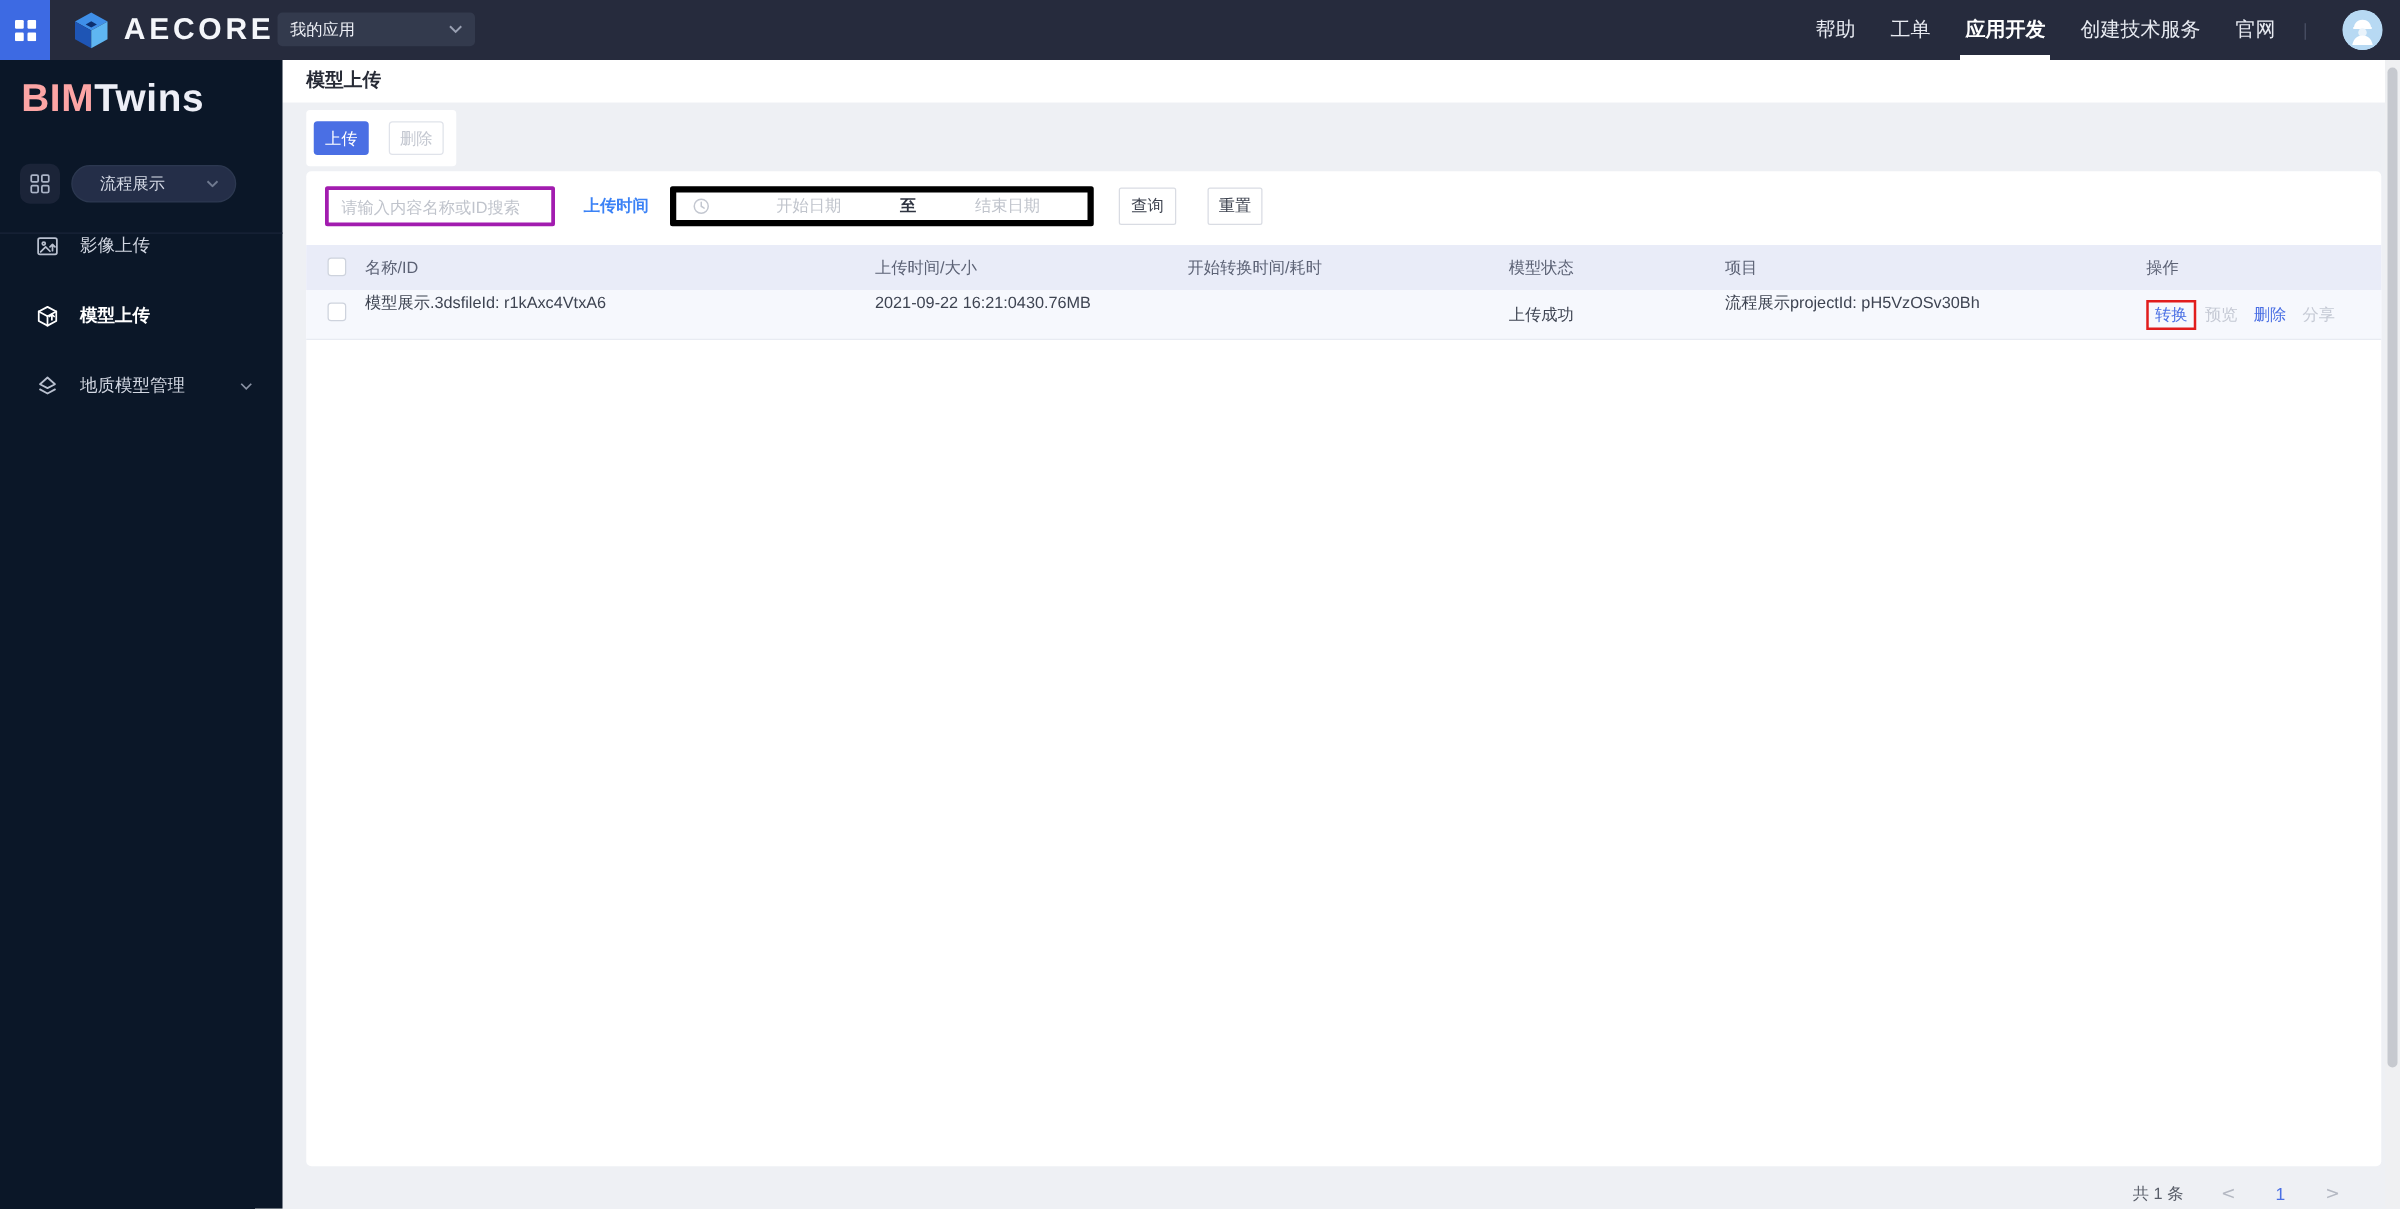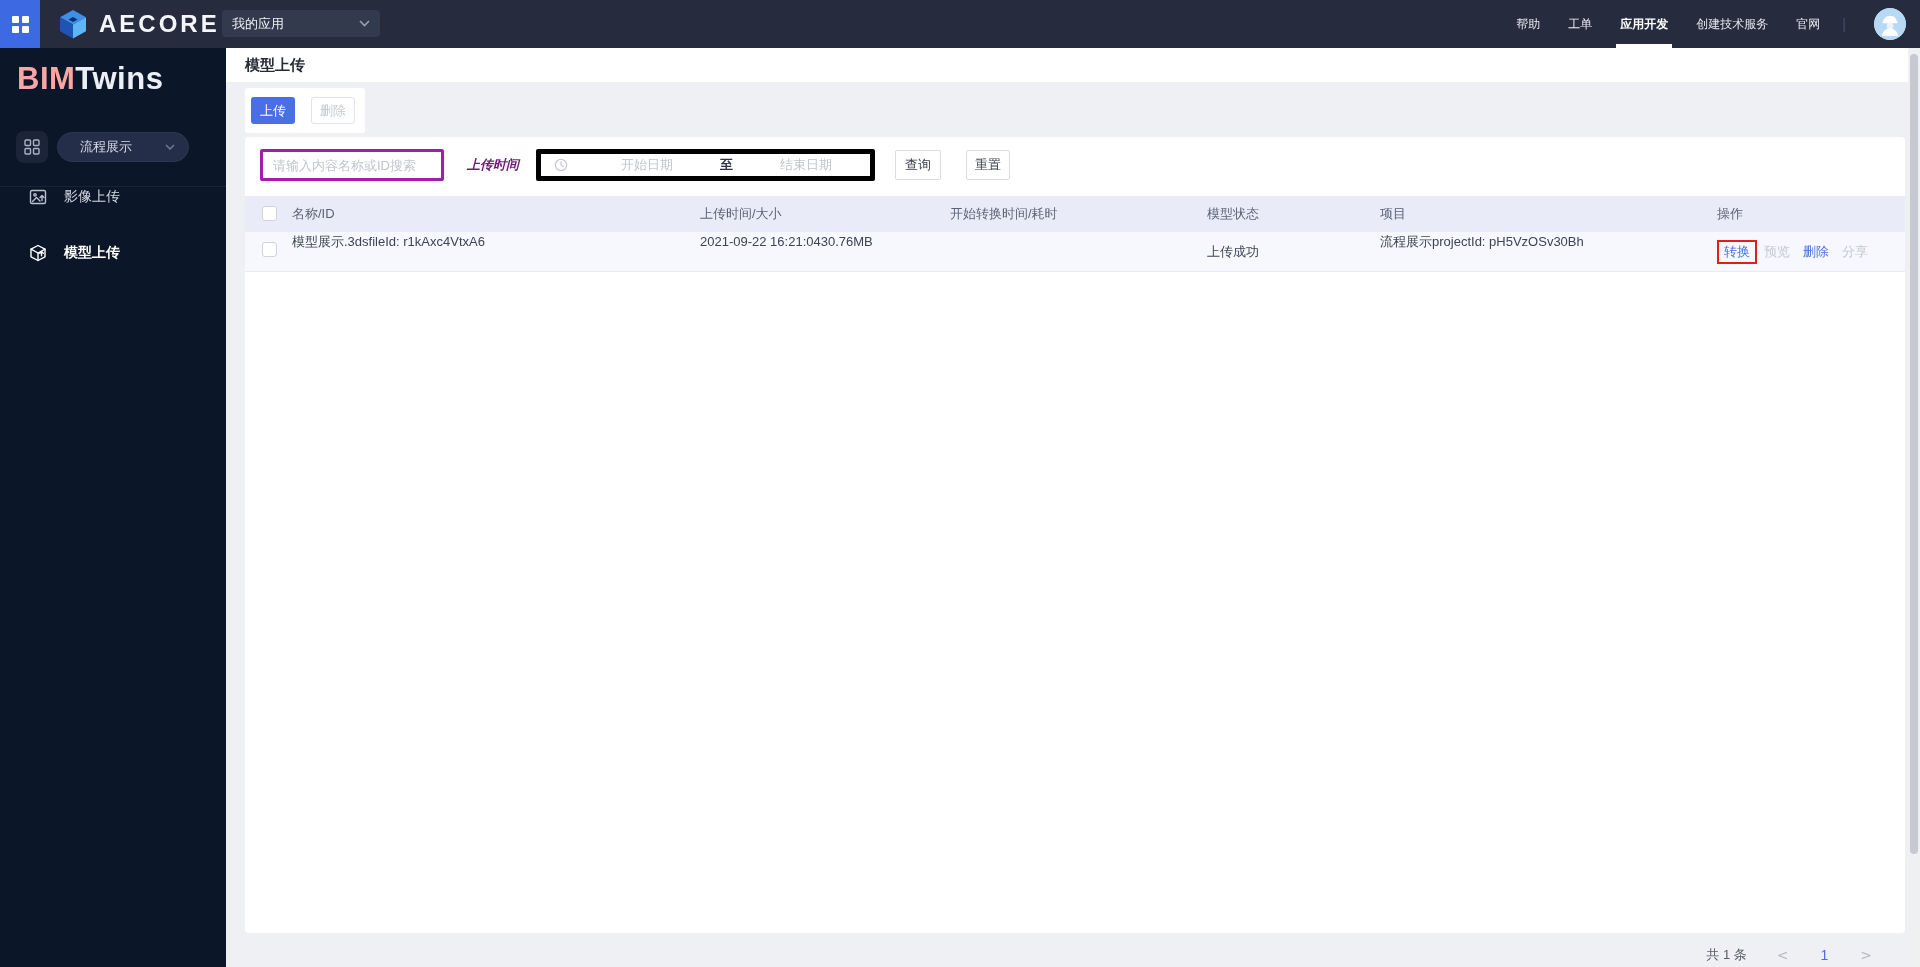--- a/index.html
+++ b/index.html
@@ -12,21 +12,21 @@
   .apps-btn { position:absolute; left:0; top:0; width:40px; height:48px; background:#3d6ae3;
     display:flex; align-items:center; justify-content:center; cursor:pointer; }
   .brand-wrap { position:absolute; left:56px; top:0; height:48px; display:flex; align-items:center; gap:9px; }
   .brand-text { color:#f4f6fa; font-size:24px; font-weight:800; letter-spacing:3px; }
   .top-select { position:absolute; left:222px; top:10px; width:158px; height:27px; background:#333a4d;
     border-radius:4px; color:#eef0f6; font-size:13px; display:flex; align-items:center;
     padding:0 10px; cursor:pointer; }
   .top-select .sel-label { flex:1; }
   .topnav { position:absolute; right:66px; top:0; height:48px; display:flex; align-items:center; }
   .topnav-item { position:relative; height:48px; display:flex; align-items:center; padding:16px 14px;
-    color:#e7eaf1; font-size:12px; cursor:pointer; white-space:nowrap; }
+    color:#e7eaf1; font-size:16px; cursor:pointer; white-space:nowrap; }
   .topnav-item.active { font-weight:700; color:#ffffff; }
   .topnav-item.active::after { content:""; position:absolute; left:10px; right:10px; bottom:0;
     height:4px; background:#ffffff; }
   .topnav-divider { color:#474d61; margin:0 8px; font-size:14px; }
   .avatar { position:absolute; right:14px; top:8px; width:32px; height:32px; border-radius:50%;
     background:#b7d9f3; overflow:hidden; cursor:pointer; }
 
   
   .sidebar { position:absolute; left:0; top:48px; width:226px; height:919px; background:#0b1728; z-index:20; }
   .side-logo { position:absolute; left:17px; top:13px; font-size:31px; font-weight:700; letter-spacing:0.5px; }
@@ -58,21 +58,21 @@
   .btn-delete { position:absolute; left:66px; top:9px; width:44px; height:27px; background:#ffffff;
     border:1px solid #e0e3ea; border-radius:3px; color:#c3c7d0; font-size:13px; cursor:not-allowed; font-family:inherit; }
 
   .card { position:absolute; left:19px; top:89px; width:1660px; height:796px; background:#ffffff; border-radius:4px; }
 
   
   .filter-row { position:absolute; left:0; top:12px; width:1660px; height:32px; }
   .search-input { position:absolute; left:15px; top:0; width:184px; height:32px; border:3px solid #a21caf;
     border-radius:2px; font-size:13px; color:#3e4452; padding:0 10px; outline:none; font-family:inherit; }
   .search-input::placeholder { color:#c0c4cc; }
-  .f-label { position:absolute; left:222px; top:0; line-height:32px; font-size:13px; font-weight:700; color:#701a75;font-style:italic; }
+  .f-label { position:absolute; left:222px; top:0; line-height:32px; font-size:13px; font-weight:700; color:#3b82f6; }
   .date-range { position:absolute; left:291px; top:0; width:339px; height:32px; border:5px solid #000000;
     border-radius:2px; display:flex; align-items:center; background:#fff; cursor:pointer; }
   .date-range .clock { margin-left:13px; margin-right:24px; color:#c3c7d0; display:flex; }
   .date-range .d-ph { width:110px; text-align:center; font-size:13px; color:#c0c4cc; }
   .date-range .d-to { margin:0 18px; font-size:13px; font-weight:700; color:#2e3340; }
   .f-btn { position:absolute; top:1px; height:30px; background:#fff; border:1px solid #d9dce3; border-radius:2px;
     font-size:13px; color:#3c414e; cursor:pointer; font-family:inherit; }
   .f-btn.query { left:650px; width:46px; }
   .f-btn.reset { left:721px; width:44px; }
 
@@ -214,20 +214,34 @@
           <svg width="20" height="20" viewBox="0 0 20 20" fill="none" stroke="currentColor" stroke-width="1.4" stroke-linecap="round" stroke-linejoin="round">
             <path d="M10 2.5 L17 6.2 V13.8 L10 17.5 L3 13.8 V6.2 Z"></path>
             <path d="M3 6.2 L10 10 L17 6.2"></path>
             <path d="M10 10 V17.5"></path>
             <path d="M13.5 12.8 v-4.4 M13.5 8.4 l-1.8 1.8 M13.5 8.4 l1.8 1.8"></path>
           </svg>
         </span>
         <span>模型上传</span>
       </div>
 
+      <div class="side-item">
+        <span class="s-ico">
+          <svg width="20" height="20" viewBox="0 0 20 20" fill="none" stroke="currentColor" stroke-width="1.4" stroke-linecap="round" stroke-linejoin="round">
+            <polygon points="10,3 16,8.4 10,11.5 4,8.4"></polygon>
+            <path d="M4 12.5 L10 15.8 L16 12.5"></path>
+          </svg>
+        </span>
+        <span>地质模型管理</span>
+        <span class="sub-chevron">
+          <svg width="10" height="6" viewBox="0 0 10 6">
+              <polyline points="1,1 5,5 9,1" fill="none" stroke="currentColor" stroke-width="1.4"></polyline>
+            </svg>
+        </span>
+      </div>
 
 
     </div>
   </div>
 
   <div class="main">
     <div class="titlebar">
       <div class="page-title">模型上传</div>
     </div>
 

